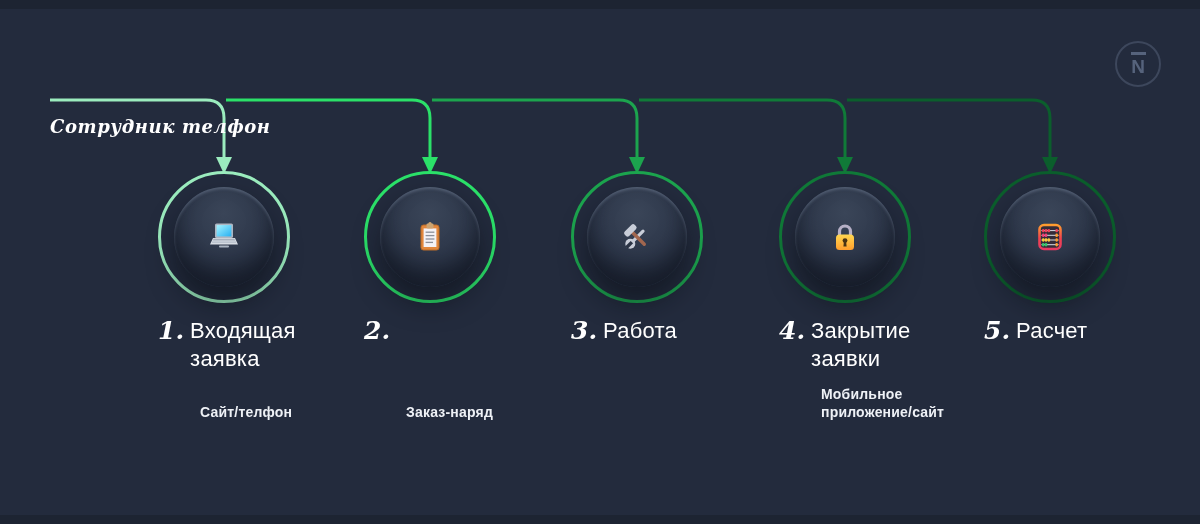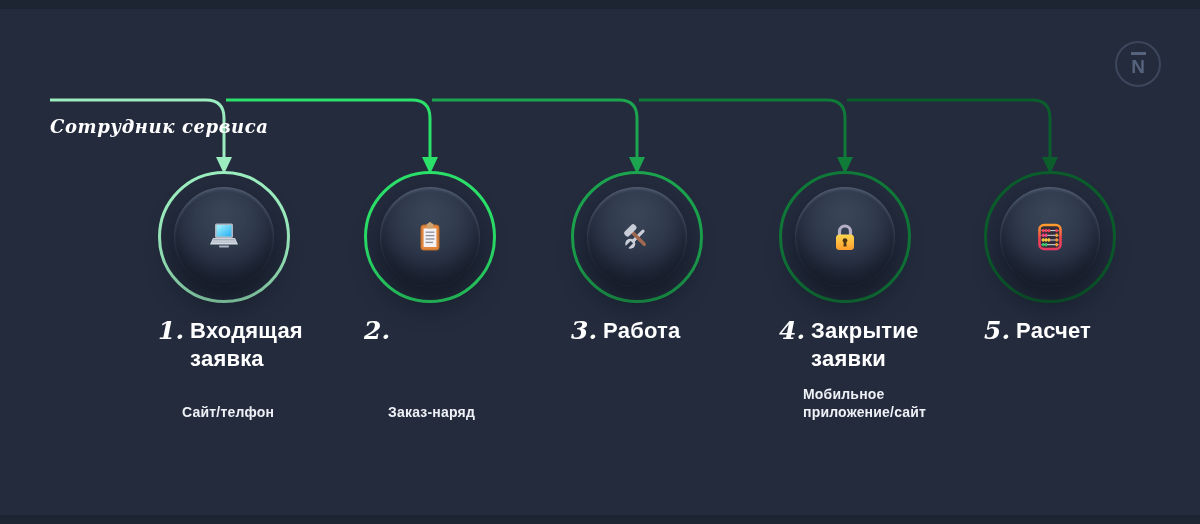--- a/index.html
+++ b/index.html
@@ -40,24 +40,24 @@
       inset 0 -16px 22px rgba(9,13,21,0.55),
       0 16px 26px rgba(8,11,18,0.5);
     display:flex;align-items:center;justify-content:center;
   }
   .title-row{margin-top:14px;display:flex;color:#ffffff;}
   .step-number{
     font-family:"DejaVu Serif",serif;font-style:italic;font-weight:700;
     font-size:25px;line-height:28px;min-width:24px;margin-right:6px;flex-shrink:0;
   }
   .step-title{
-    font-size:22px;line-height:28px;font-weight:700;max-width:132px;letter-spacing:0.2px;
+    font-size:22px;line-height:28px;font-weight:400;max-width:132px;letter-spacing:0.2px;
   }
   .step-sub{
-    position:absolute;left:24px;top:214px;width:150px;min-height:36px;
+    position:absolute;left:42px;top:214px;width:150px;min-height:36px;
     display:flex;align-items:flex-end;
     font-size:14px;line-height:18px;font-weight:700;color:#eef1f6;letter-spacing:0.2px;
   }
 </style>
 </head>
 <body>
 
 <div class="canvas">
   <div class="edge-strip top"></div>
   <div class="edge-strip bottom"></div>
@@ -68,21 +68,21 @@
     <path d="M 226 100 H 412 Q 430 100 430 118 V 158" fill="none" stroke-width="3" stroke="#2be169"></path>
     <polygon points="422,157 438,157 430,174" fill="#2be169"></polygon>
     <path d="M 432 100 H 619 Q 637 100 637 118 V 158" fill="none" stroke-width="3" stroke="#1ca44e"></path>
     <polygon points="629,157 645,157 637,174" fill="#1ca44e"></polygon>
     <path d="M 639 100 H 827 Q 845 100 845 118 V 158" fill="none" stroke-width="3" stroke="#107a38"></path>
     <polygon points="837,157 853,157 845,174" fill="#107a38"></polygon>
     <path d="M 847 100 H 1032 Q 1050 100 1050 118 V 158" fill="none" stroke-width="3" stroke="#0b5e2c"></path>
     <polygon points="1042,157 1058,157 1050,174" fill="#0b5e2c"></polygon>
   </svg>
 
-  <div class="flow-label">Сотрудник сервиса</div>
+  <div class="flow-label">Сотрудник телфон</div>
 
   <div class="logo-badge">
     <div class="logo-bar"></div>
     <div class="logo-letter">N</div>
   </div>
 
   <div class="step-col" style="left:158px;">
     <div class="ring" style="border-color: rgb(155, 236, 190);">
       <div class="disc">
         <svg width="36" height="34" viewBox="0 0 36 34">

